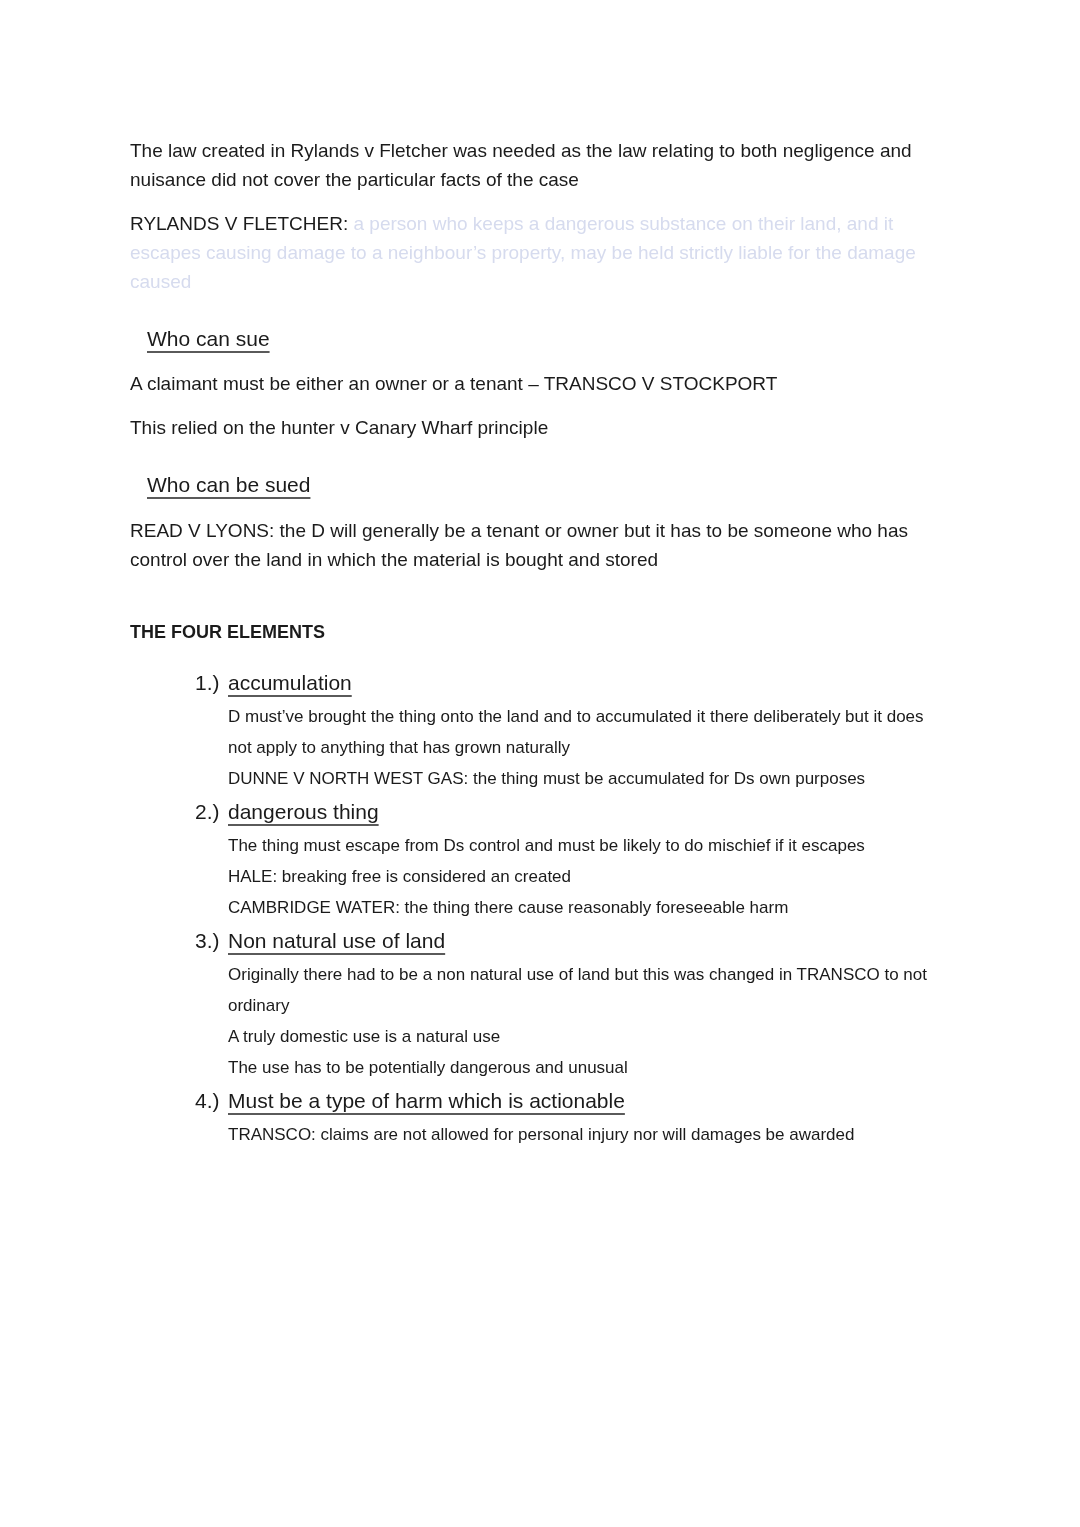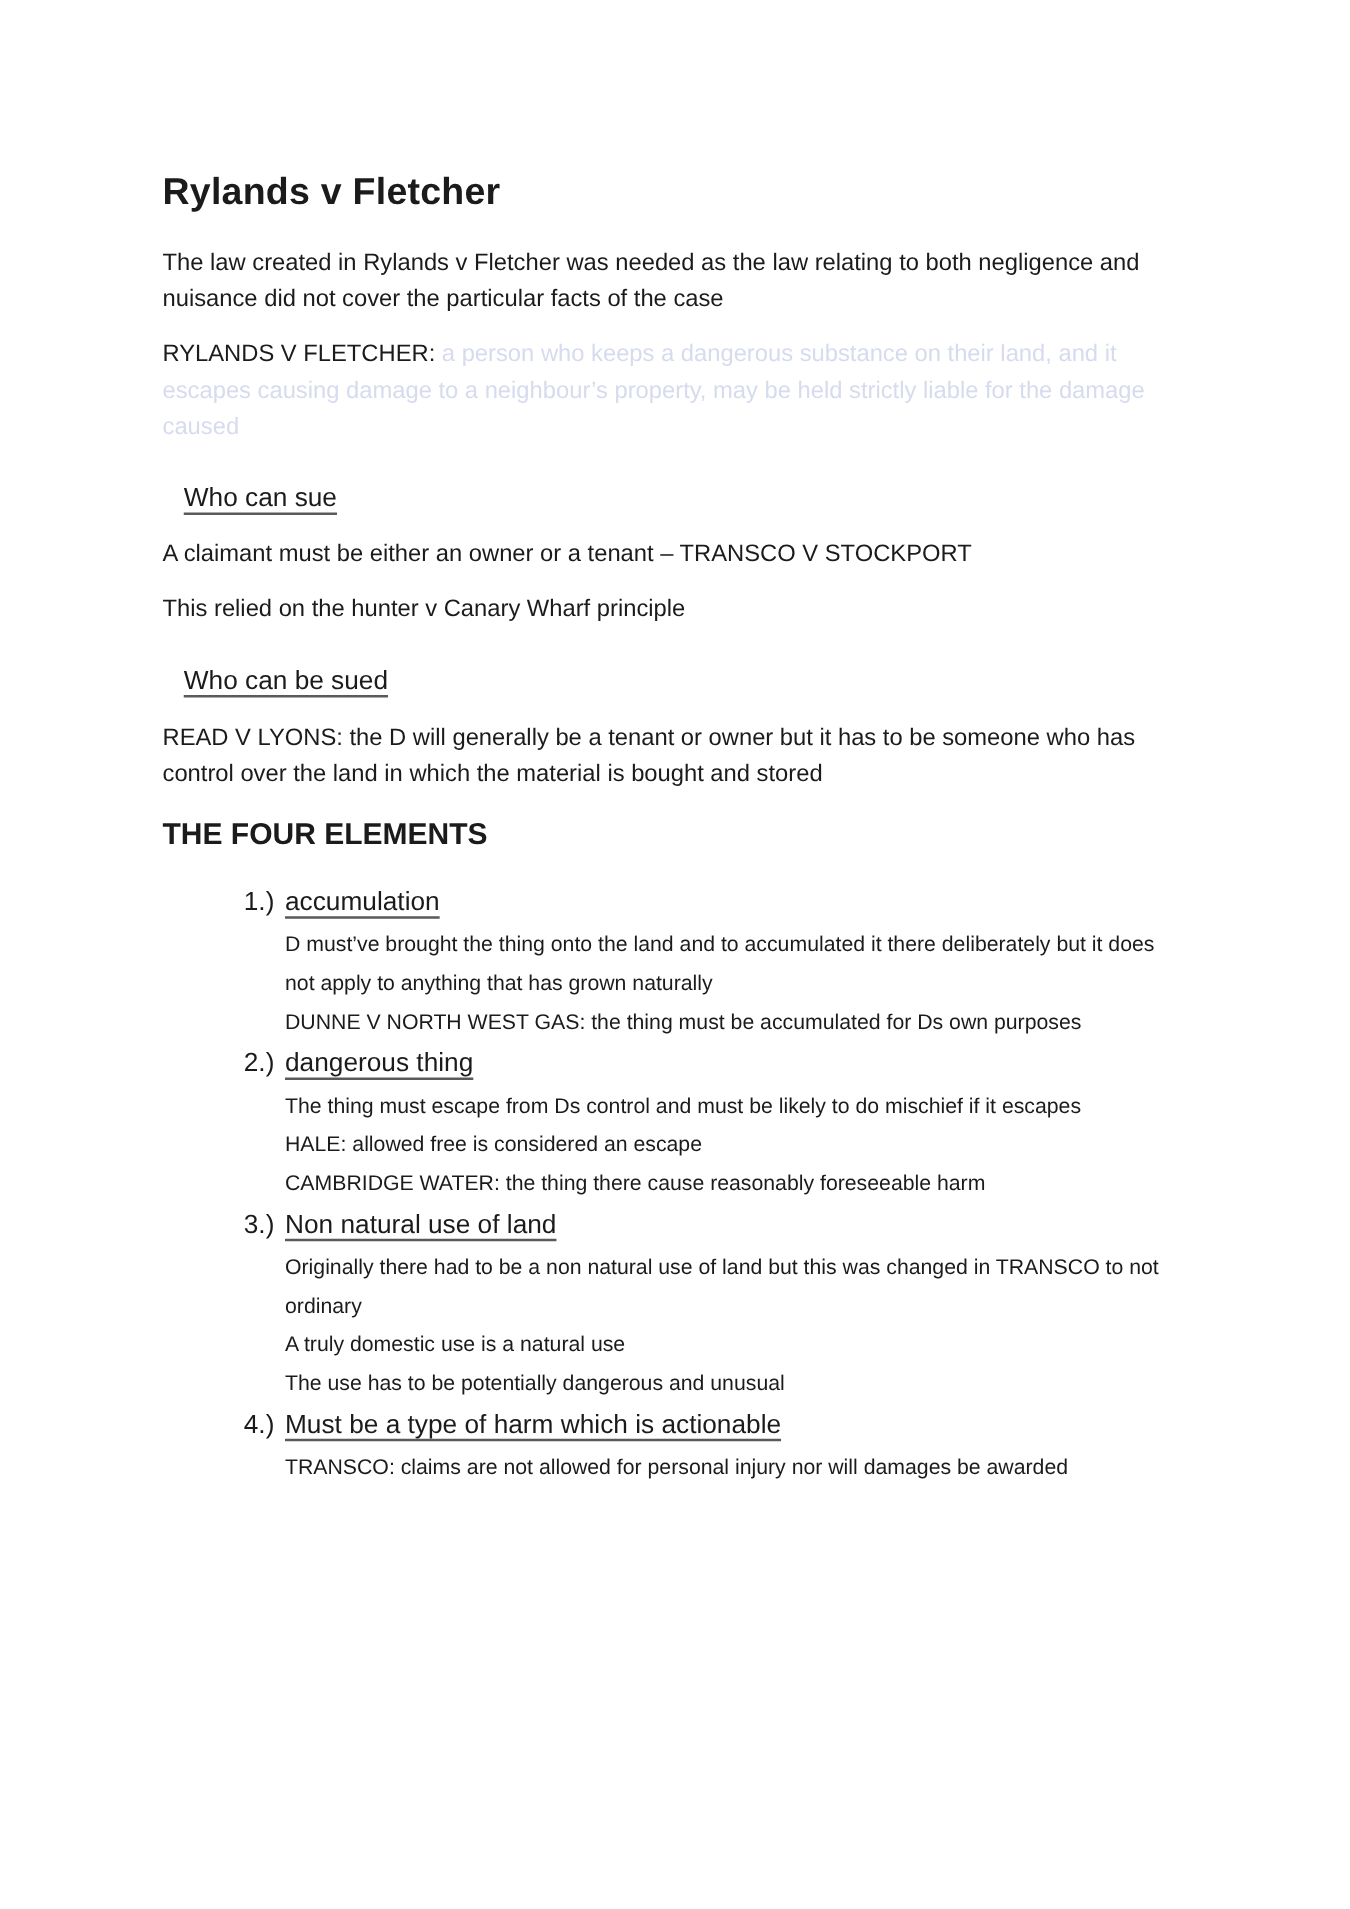--- a/index.html
+++ b/index.html
@@ -42,23 +42,23 @@
     margin: 30px 0 17px 17px;
     line-height: 1.25;
   }
   .u {
     text-decoration: underline;
     text-decoration-color: #5a5a5a;
     text-decoration-thickness: 1.5px;
     text-underline-offset: 5px;
   }
   h2.big-heading {
-    font-size: 24px;
+    font-size: 18px;
     font-weight: bold;
-    margin: 20px 0 24px 0;
+    margin: 48px 0 24px 0;
     line-height: 1.2;
   }
   .elements-list {
     margin: 0;
     padding: 0;
     list-style: none;
   }
   .item-head {
     display: flex;
     align-items: baseline;
@@ -78,21 +78,20 @@
   }
   .item-body .line {
     margin: 0;
   }
 </style>
 </head>
 <body>
 
 <div class="page">
 
-  <h1 class="doc-title">Rylands v Fletcher</h1>
 
   <p class="body-text">The law created in Rylands v Fletcher was needed as the law relating to both negligence and nuisance did not cover the particular facts of the case</p>
 
   <p class="body-text">
     <span>RYLANDS V FLETCHER:</span>
     <span class="faint">a person who keeps a dangerous substance on their land, and it escapes causing damage to a neighbour’s property, may be held strictly liable for the damage caused</span>
   </p>
 
   <h2 class="sub-heading"><span class="u">Who can sue</span></h2>
 
@@ -119,21 +118,21 @@
       </div>
     </li>
 
     <li>
       <div class="item-head">
         <span class="item-num">2.)</span>
         <span class="u">dangerous thing</span>
       </div>
       <div class="item-body">
         <div class="line">The thing must escape from Ds control and must be likely to do mischief if it escapes</div>
-        <div class="line">HALE: allowed free is considered an escape</div>
+        <div class="line">HALE: breaking free is considered an created</div>
         <div class="line">CAMBRIDGE WATER: the thing there cause reasonably foreseeable harm</div>
       </div>
     </li>
 
     <li>
       <div class="item-head">
         <span class="item-num">3.)</span>
         <span class="u">Non natural use of land</span>
       </div>
       <div class="item-body">

